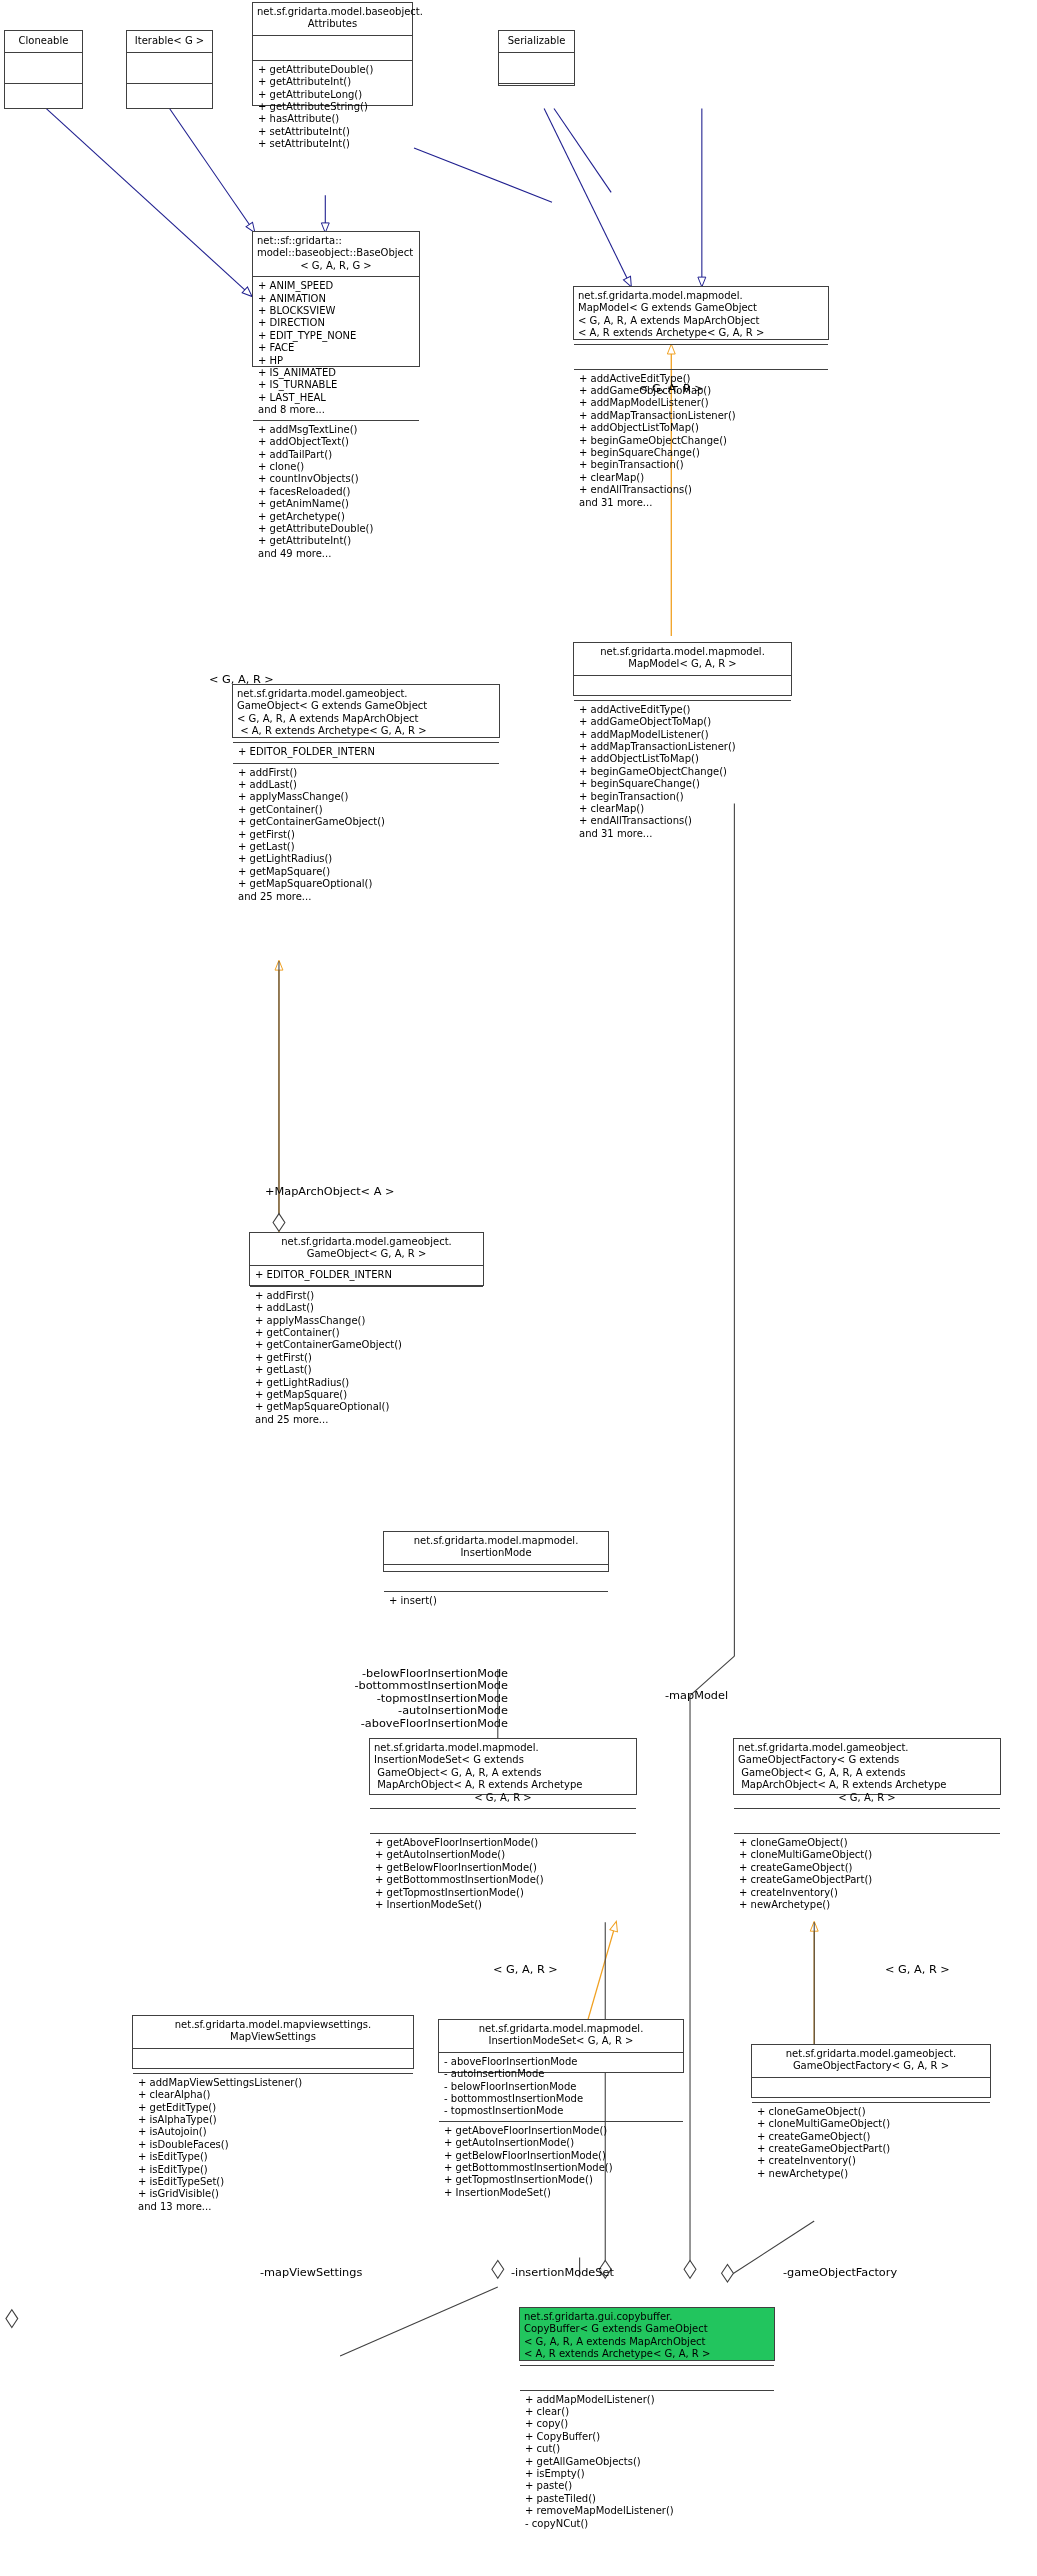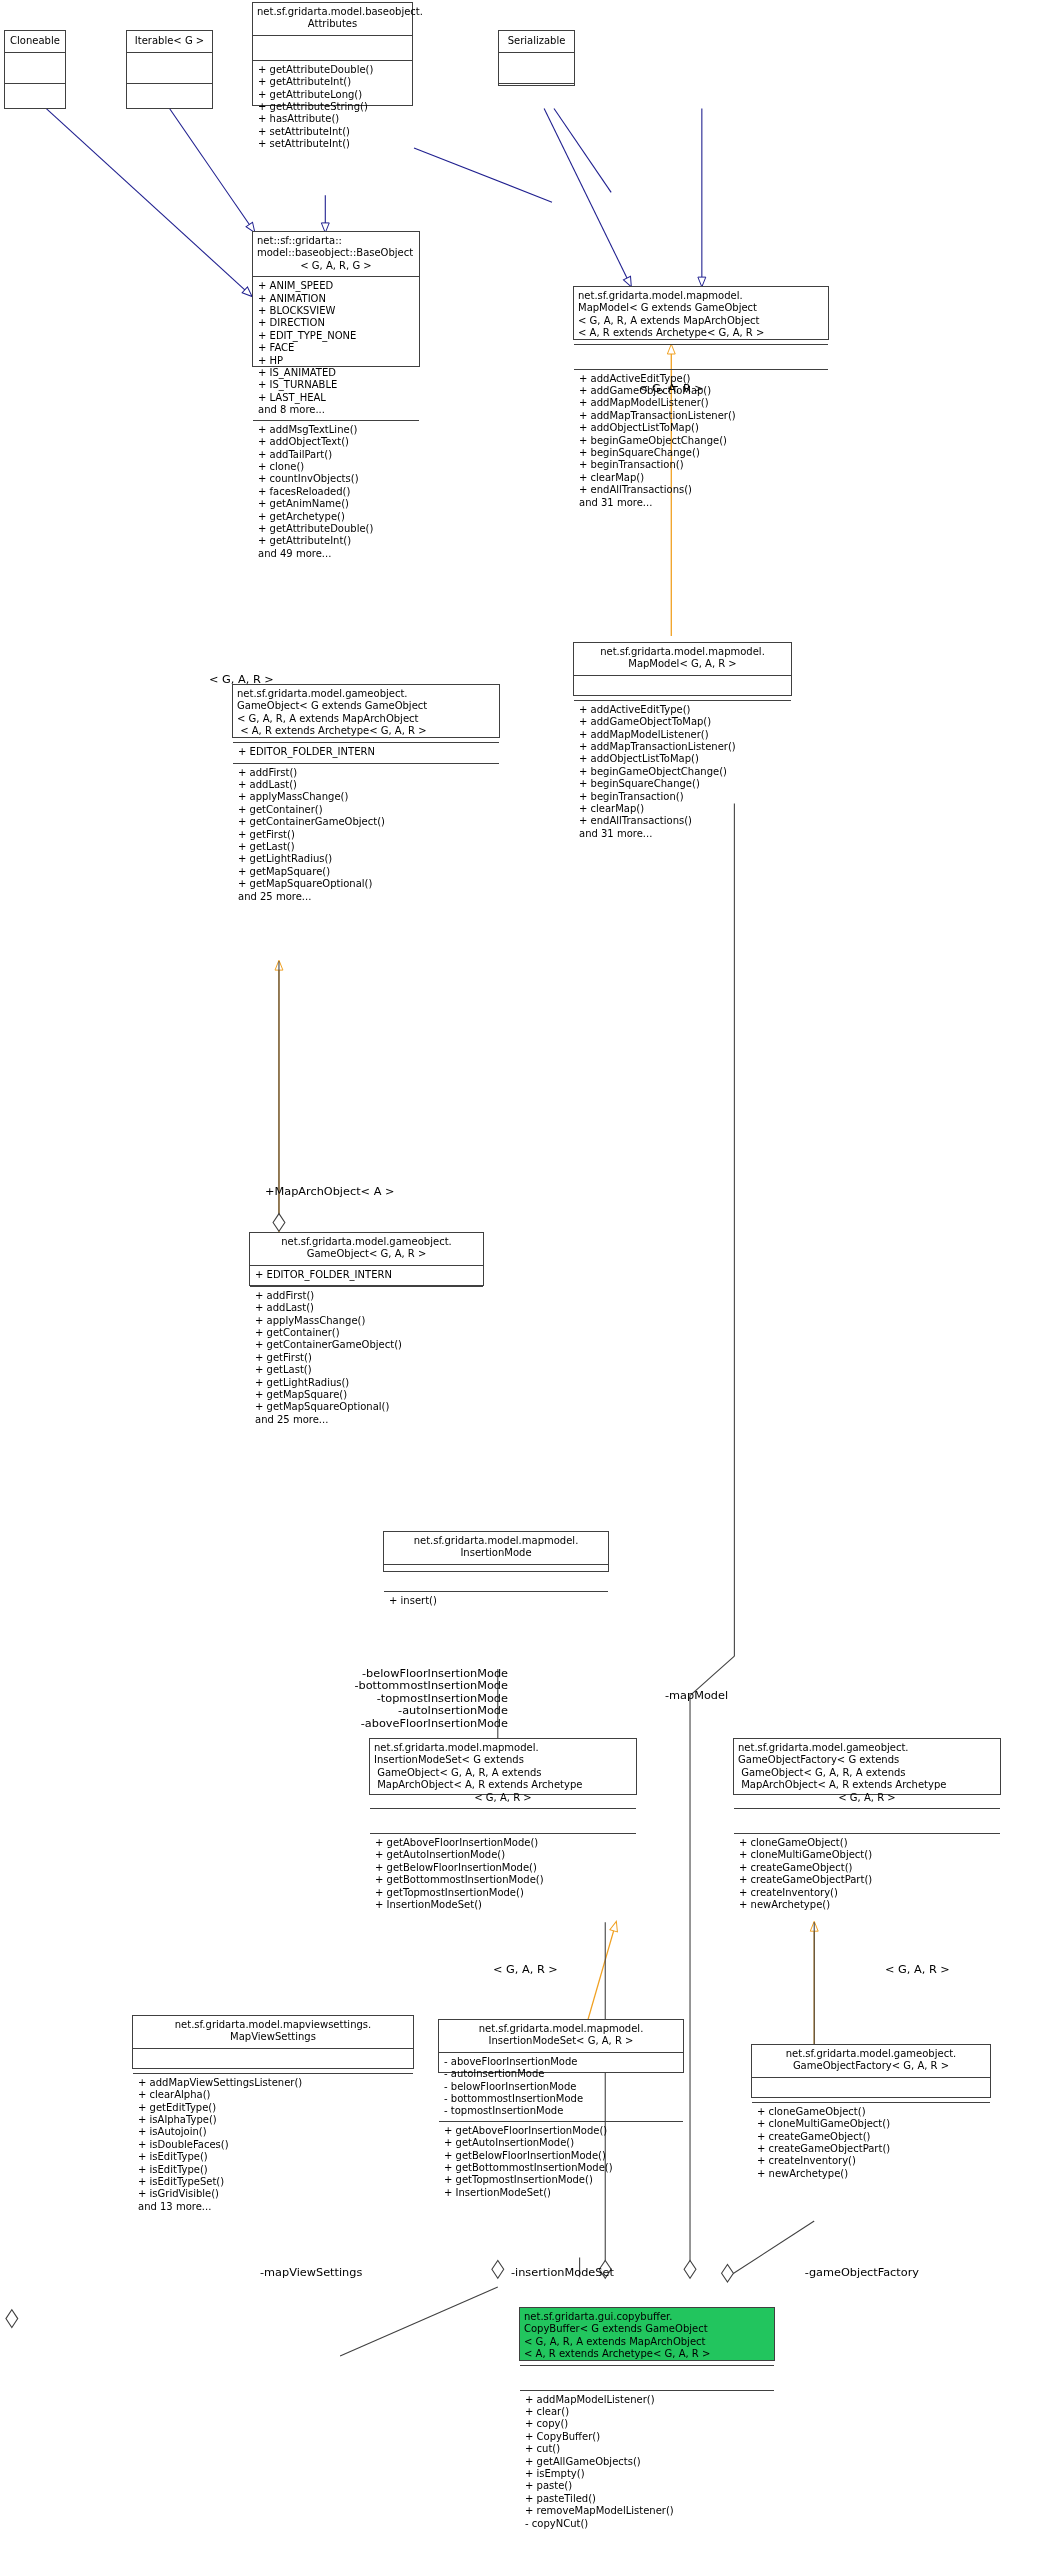--- a/index.html
+++ b/index.html
@@ -116,21 +116,21 @@
       <path d="M505,1805 l6,-9 l6,9 l-6,9 z" transform="translate(-6,0)"></path>
       <path d="M283,1240 l6,-9 l6,9 l-6,9 z" transform="translate(-6,0)"></path>
       <path d="M505,2302 l6,-9 l6,9 l-6,9 z" transform="translate(-6,0)"></path>
       <path d="M614,2302 l6,-9 l6,9 l-6,9 z" transform="translate(-6,0)"></path>
       <path d="M700,2302 l6,-9 l6,9 l-6,9 z" transform="translate(-6,0)"></path>
       <path d="M738,2306 l6,-9 l6,9 l-6,9 z" transform="translate(-6,0)"></path>
       <path d="M504,2352 l6,-9 l6,9 l-6,9 z" transform="translate(-498,0)"></path>
     </g>
   </svg>
 
-  <div class="node tiny" style="left:4px;top:30px;width:62px;height:79px;">
+  <div class="node tiny" style="left:4px;top:30px;width:79px;height:79px;">
     <div class="title">
       <div class="row">Cloneable</div>
     </div>
     <div class="attrs" style="height:24px;"></div>
     <div class="ops" style="height:24px;"></div>
   </div>
 
   <div class="node tiny" style="left:126px;top:30px;width:87px;height:79px;">
     <div class="title">
       <div class="row">Iterable&lt; G &gt;</div>
@@ -437,16 +437,16 @@
   <div class="edgelabel" style="left:665px;top:1690px;width:108px;text-align:left;">-mapModel</div>
 
   <div class="edgelabel" style="left:493px;top:1964px;width:118px;text-align:left;">&lt; G, A, R &gt;</div>
 
   <div class="edgelabel" style="left:885px;top:1964px;width:118px;text-align:left;">&lt; G, A, R &gt;</div>
 
   <div class="edgelabel" style="left:260px;top:2267px;width:138px;text-align:left;">-mapViewSettings</div>
 
   <div class="edgelabel" style="left:511px;top:2267px;width:148px;text-align:left;">-insertionModeSet</div>
 
-  <div class="edgelabel" style="left:761px;top:2267px;width:158px;text-align:right;">-gameObjectFactory</div>
+  <div class="edgelabel" style="left:761px;top:2267px;width:158px;text-align:center;">-gameObjectFactory</div>
 
 </div>
 
 
 </body></html>

